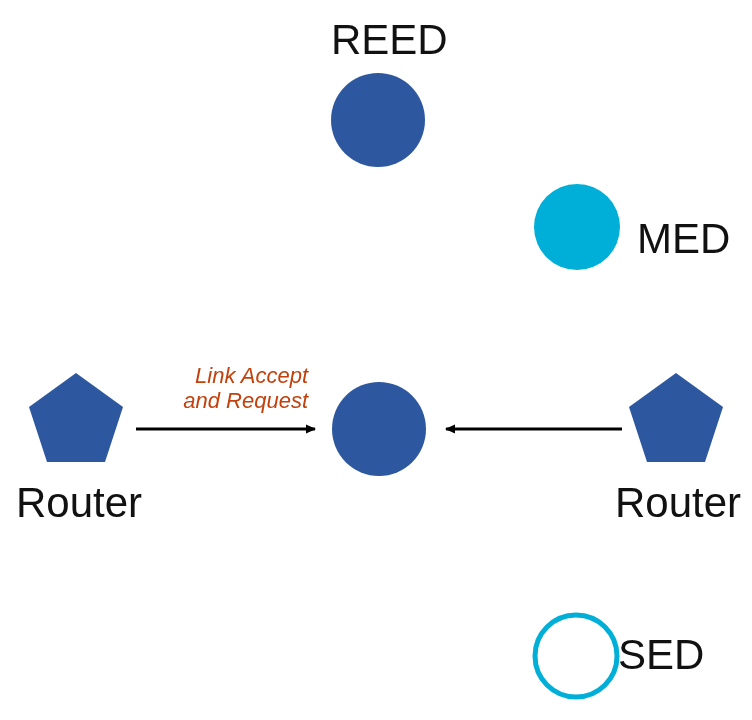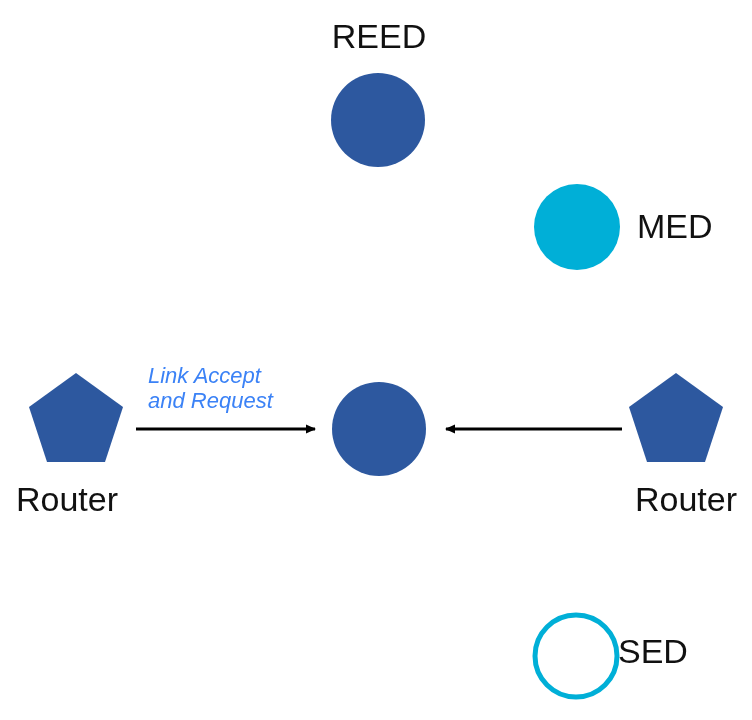--- a/index.html
+++ b/index.html
@@ -22,40 +22,40 @@
     position: absolute;
     left: 0;
     top: 0;
     width: 752px;
     height: 720px;
     display: block;
   }
   .node-label {
     position: absolute;
     font-family: "Liberation Sans", sans-serif;
-    font-size: 34px;
+    font-size: 42px;
     line-height: 1;
     color: #111111;
     white-space: nowrap;
     font-weight: 400;
   }
   .edge-label {
     position: absolute;
     font-family: "Liberation Sans", sans-serif;
     font-style: italic;
     font-size: 22px;
     line-height: 25px;
-    color: #3b82f6;
-    text-align: left;
+    color: #c2410c;
+    text-align: right;
     white-space: pre-line;
     font-weight: 400;
   }
   
   #label-reed   { left: 331px; top: 19px;  width: 96px; text-align: center; }
-  #label-med    { left: 637px; top: 209px; }
+  #label-med    { left: 637px; top: 218px; }
   #label-sed    { left: 618px; top: 634px; }
   #label-router-left  { left: 16px;  top: 482px; }
   #label-router-right { left: 615px; top: 482px; width: 122px; text-align: right; }
   #label-link   { left: 148px; top: 363px; width: 160px; }
 </style>
 </head>
 <body>
 
 <div id="canvas">
 

